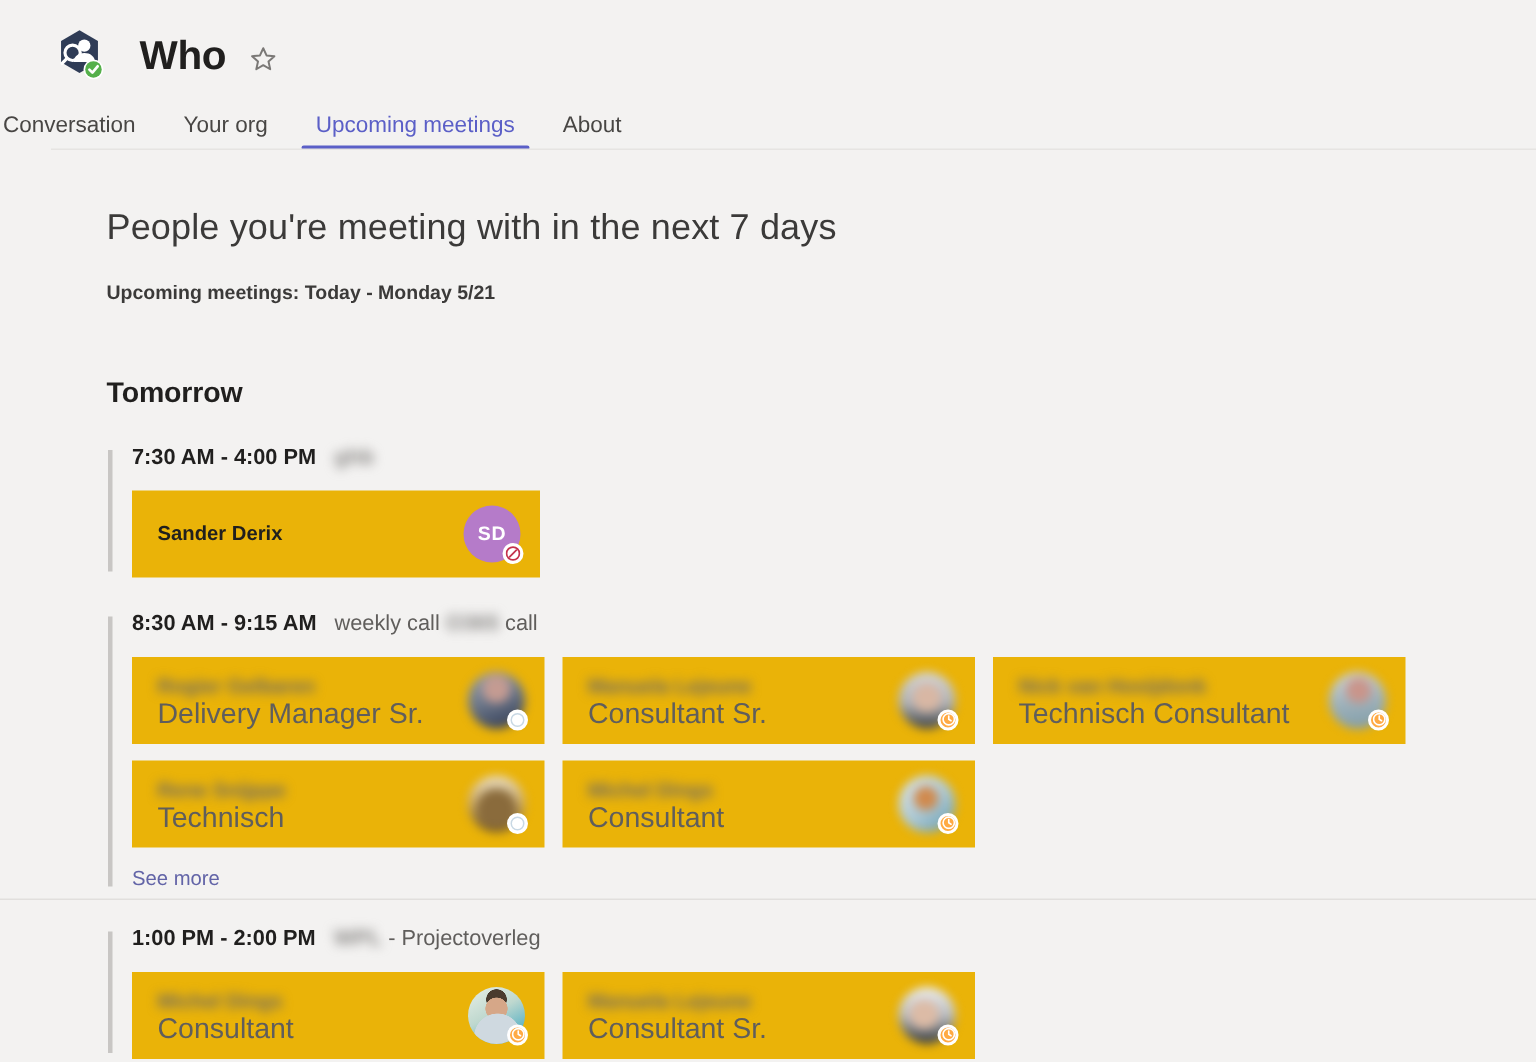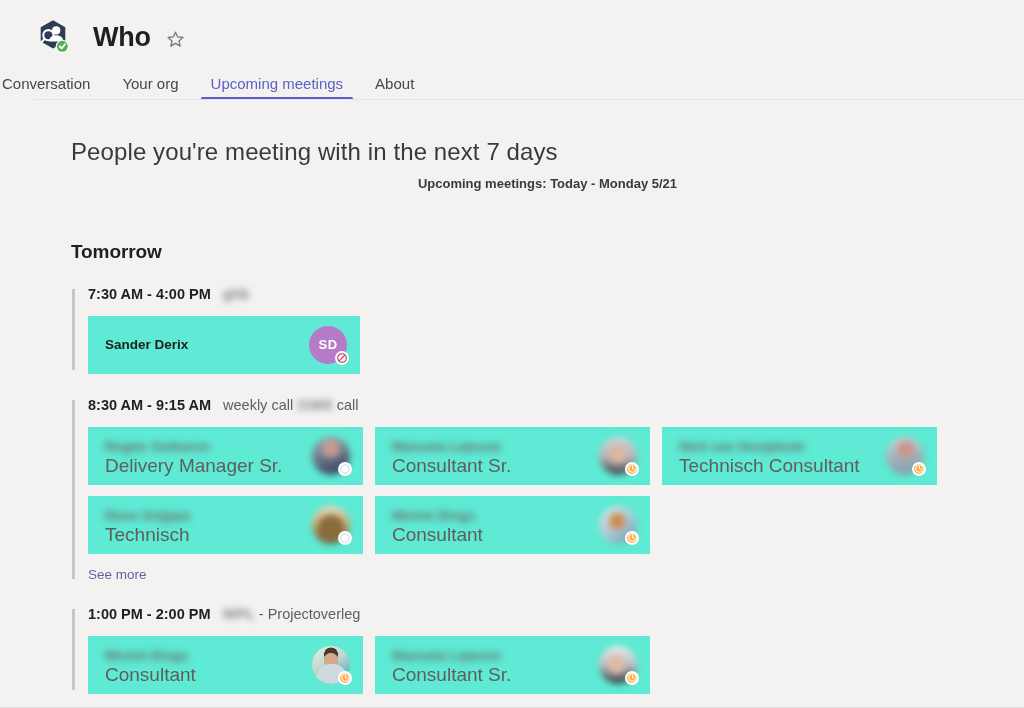--- a/index.html
+++ b/index.html
@@ -5,21 +5,21 @@
   * { box-sizing: border-box; margin: 0; padding: 0; }
   html, body {
     width: 1024px; height: 708px;
     overflow: hidden;
     background: #f3f2f1;
     font-family: "Liberation Sans", sans-serif;
     color: #252423;
     -webkit-font-smoothing: antialiased;
   }
 
-  .app { position: relative; width: 1024px; height: 708px; background: #f3f2f1; }
+  .app { position: relative; width: 1024px; height: 600px; background: #f3f2f1; }
 
   
   .app-header {
     display: flex; align-items: center;
     padding: 13px 0 0 33px;
     height: 62px;
   }
   .app-logo {
     width: 42px; height: 42px;
     position: relative; flex: 0 0 42px;
@@ -82,22 +82,21 @@
     font-size: 24px;
     font-weight: 400;
     color: #3b3a39;
     letter-spacing: 0.1px;
     line-height: 1.2;
   }
   .page-sub {
     font-size: 13px;
     font-weight: 700;
     color: #3b3a39;
-    margin-top: 9px;
-    text-align: center;
+    margin-top: 20px;
   }
   .day-heading {
     font-size: 19px;
     font-weight: 700;
     color: #201f1e;
     margin-top: 50px;
     letter-spacing: -0.1px;
   }
 
   
@@ -132,21 +131,21 @@
 
   
   .card-grid {
     display: flex;
     flex-wrap: wrap;
     gap: 11px 12px;
     width: 850px;
   }
   .person-card {
     width: 275px; height: 58px;
-    background: #5eead4;
+    background: #eab308;
     display: flex; align-items: center;
     padding: 0 13px 0 17px;
     cursor: pointer;
     position: relative;
   }
   .person-card.solo { width: 272px; height: 58px; }
 
   .person-text {
     flex: 1 1 auto; min-width: 0;
     display: flex; flex-direction: column; justify-content: center;

